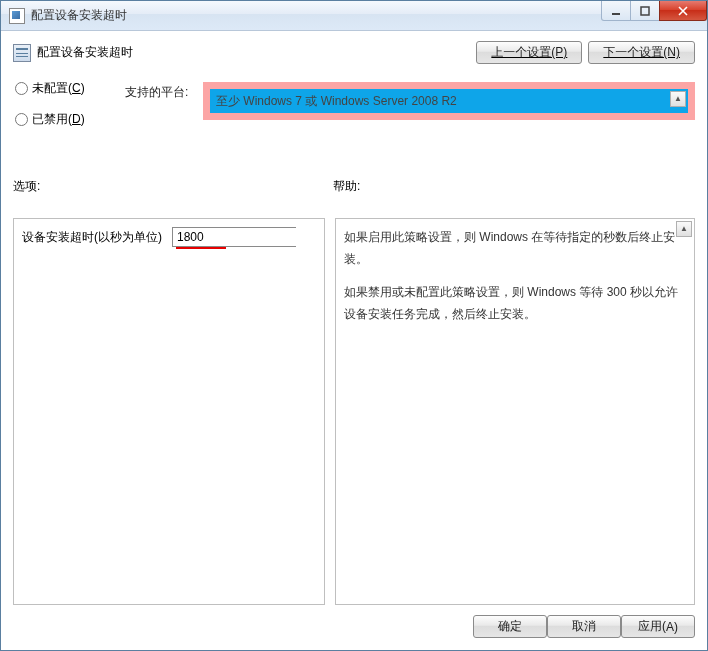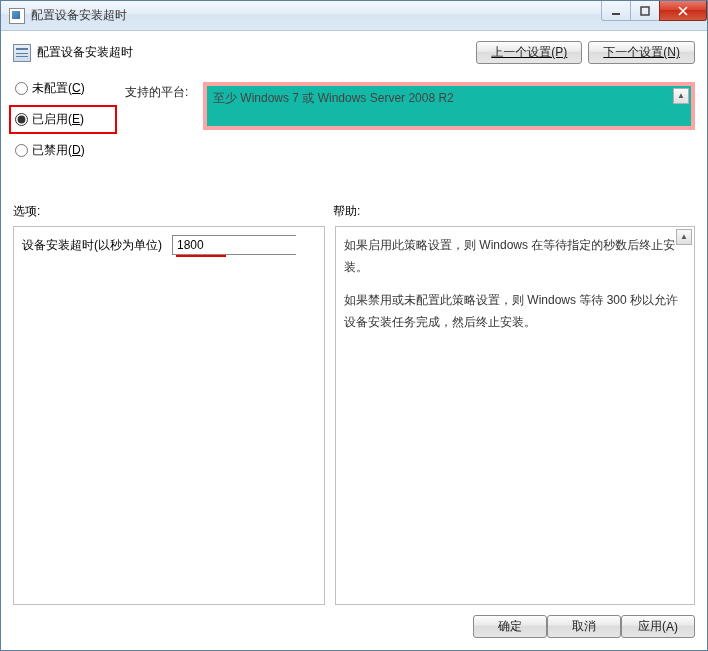--- a/index.html
+++ b/index.html
@@ -177,24 +177,24 @@
       height: 62px;
       border: 1px solid #adadad;
       background: #fff;
       resize: none;
       font-family: inherit;
       font-size: 12px;
       padding: 2px;
     }
     .platform-box {
       flex: 1;
-      border: 4px solid #fca5a5;
-      background: #14b8a6;
+      border: 7px solid #fca5a5;
+      background: #0ea5e9;
       padding: 4px 6px;
-      height: 48px;
+      height: 38px;
       position: relative;
       color: #444;
     }
     .platform-arrows {
       position: absolute;
       right: 2px;
       top: 2px;
       width: 16px;
       display: flex;
       flex-direction: column;
@@ -206,32 +206,32 @@
       display: flex;
       align-items: center;
       justify-content: center;
       font-size: 8px;
       color: #555;
       line-height: 1;
     }
 
     .mid-labels {
       display: flex;
-      margin-top: 18px;
+      margin-top: 24px;
       margin-bottom: 2px;
     }
     .mid-labels .left { width: 320px; }
     .mid-labels .right { flex: 1; }
 
     .panels {
       display: flex;
       gap: 10px;
       flex: 1;
       min-height: 0;
-      margin-top: 4px;
+      margin-top: 21px;
     }
     .panel {
       border: 1px solid #bfbfbf;
       background: #fff;
       padding: 8px;
       overflow: auto;
     }
     .panel.left {
       width: 312px;
     }
@@ -327,24 +327,20 @@
         <button class="btn">下一个设置(N)</button>
       </div>
     </div>
 
     <div class="config-row">
       <div class="radio-col">
         <div class="radio-wrap">
           <input type="radio" name="state" style="">
           <label>未配置(<span class="ul">C</span>)</label>
         </div>
-        <div class="radio-wrap highlighted">
-          <input type="radio" name="state" checked="" style="">
-          <label>已启用(<span class="ul">E</span>)</label>
-        </div>
         <div class="radio-wrap">
           <input type="radio" name="state" style="">
           <label>已禁用(<span class="ul">D</span>)</label>
         </div>
       </div>
 
       <div class="right-col">
         <div class="field-row" style="margin-top:6px">
           <div class="field-label">支持的平台:</div>
           <div class="platform-box">

